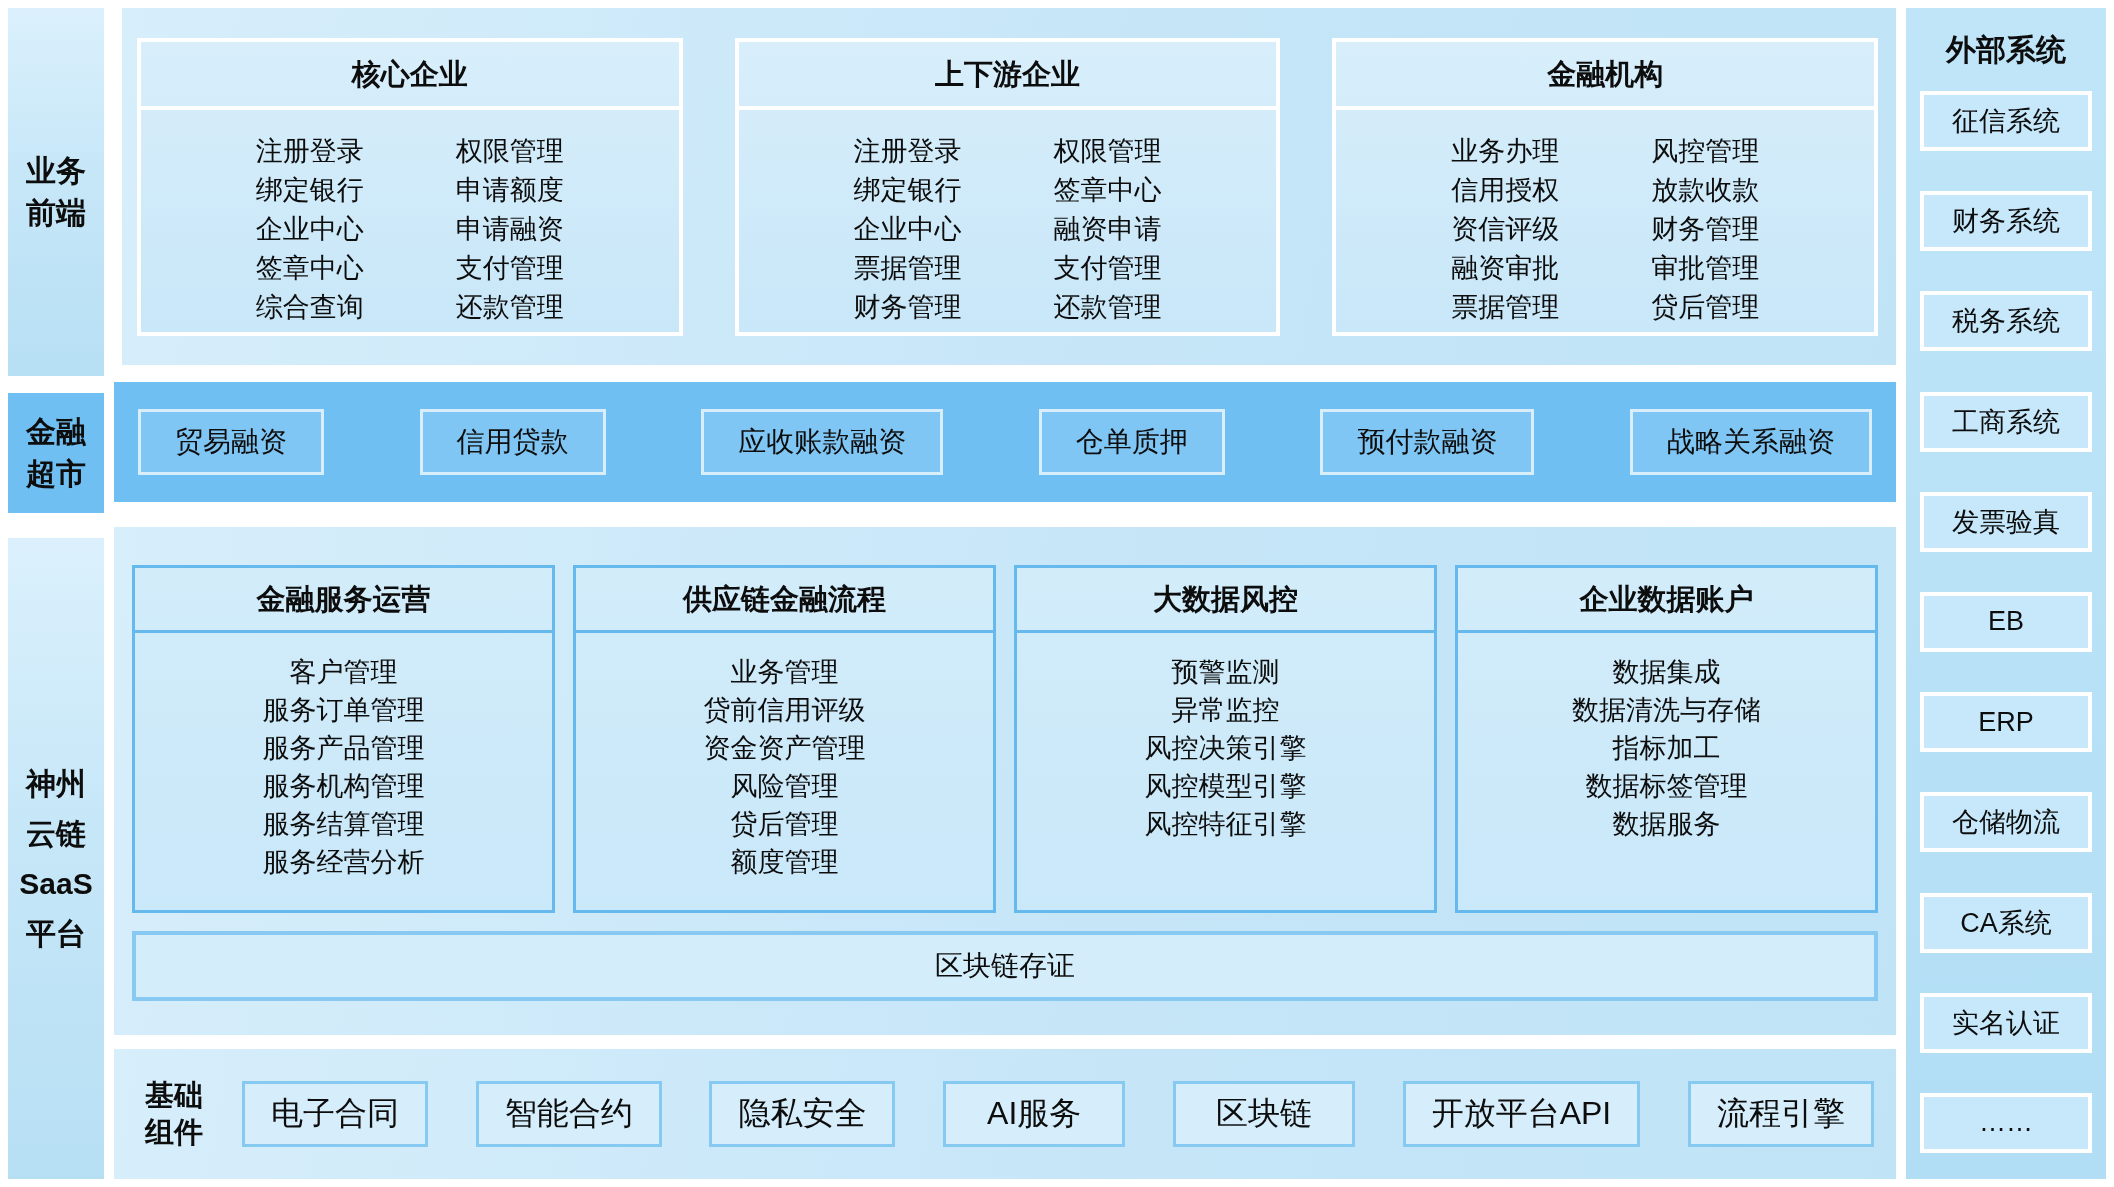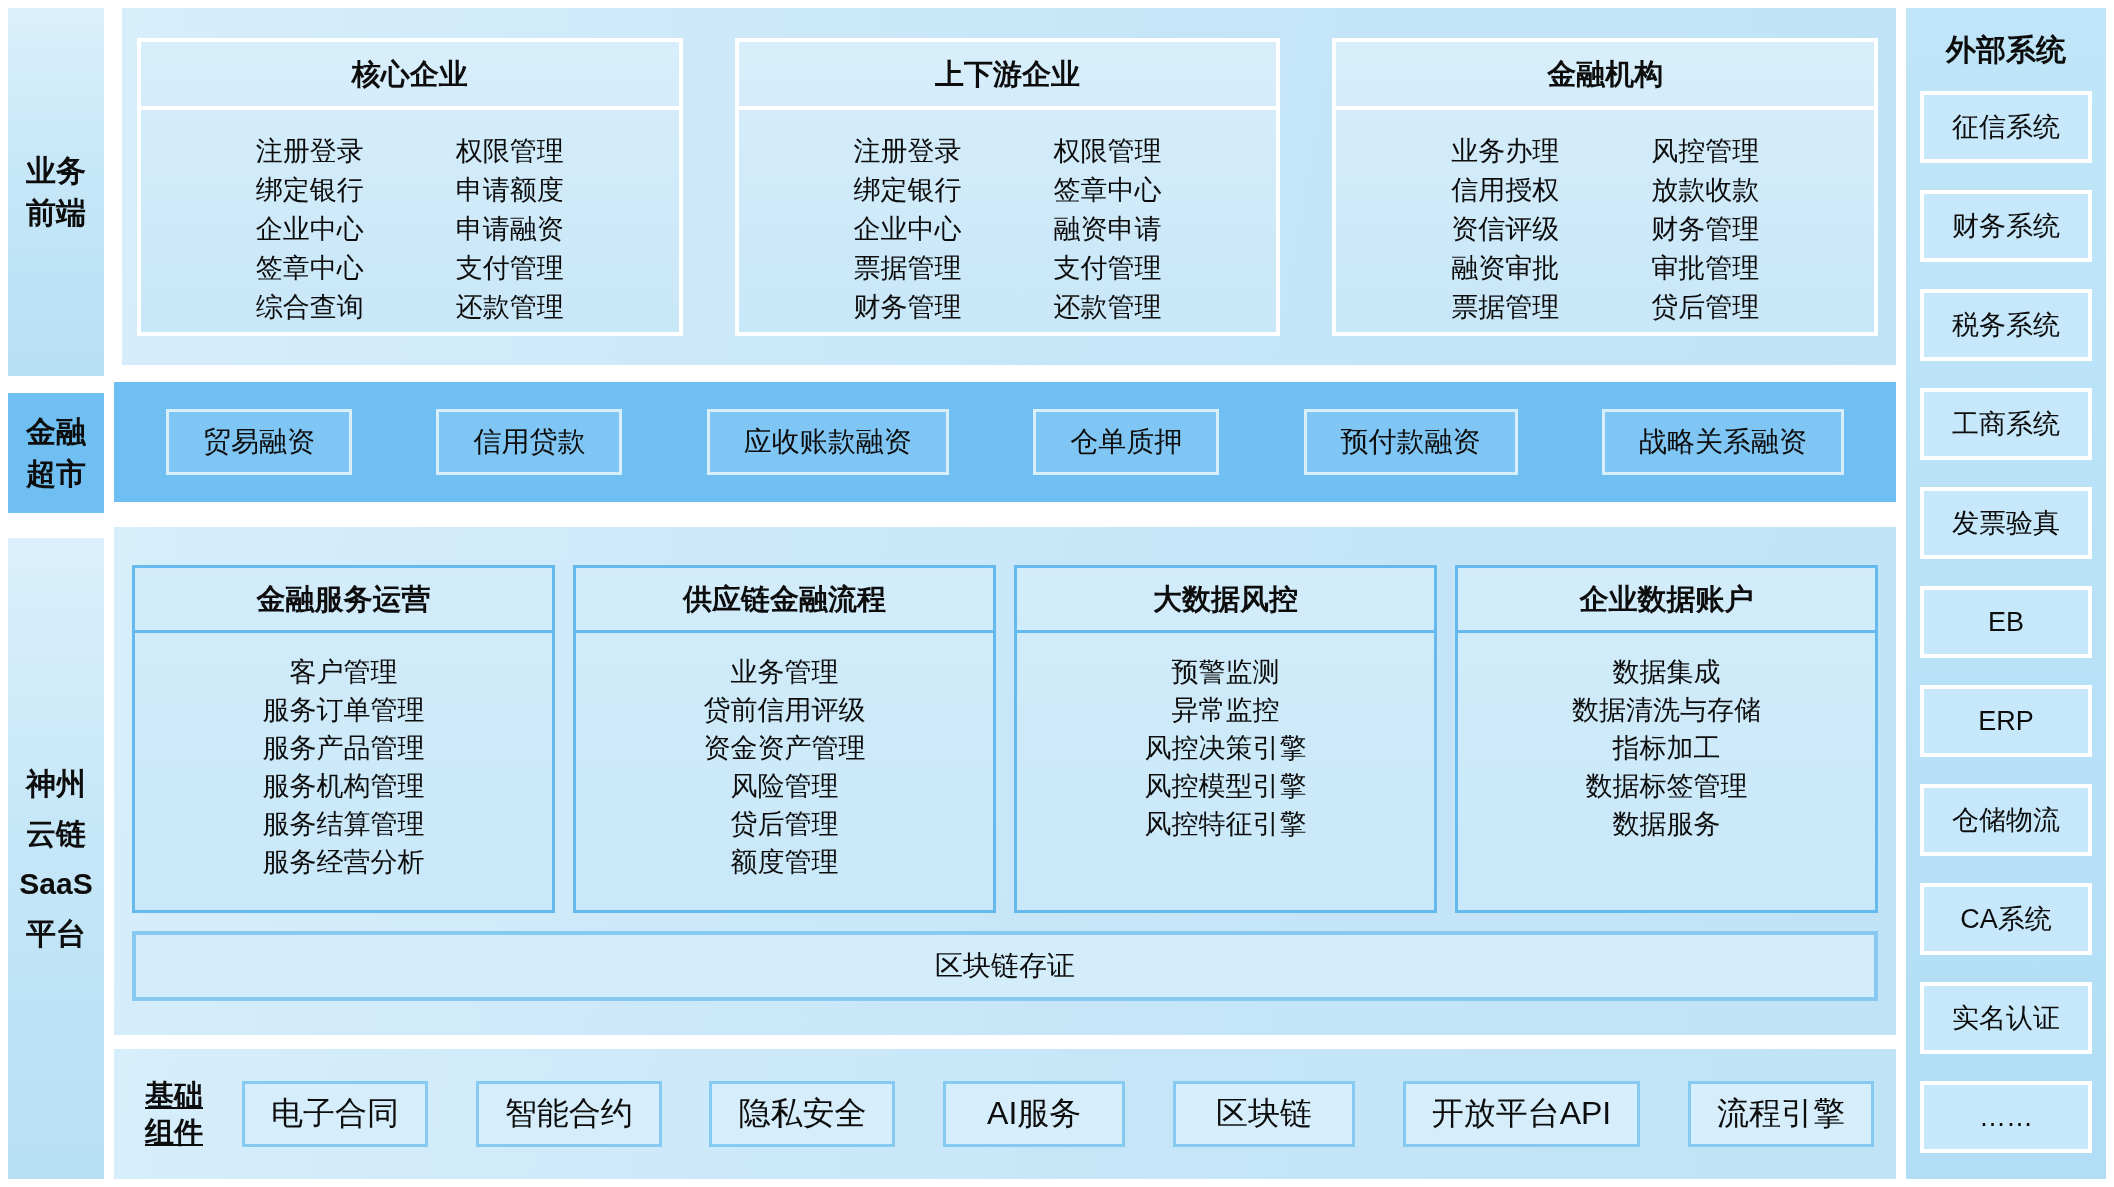--- a/index.html
+++ b/index.html
@@ -41,21 +41,21 @@
     font-size:29px;font-weight:700;
     border-bottom:4px solid #ffffff;
   }
   .group-body{display:flex;justify-content:center;gap:92px;padding-top:22px;}
   .plist{display:flex;flex-direction:column;}
   .p-item{font-size:27px;line-height:39px;font-weight:500;}
   
   .row-market{
     height:120px;margin-top:17px;background:#70bff3;
     display:flex;align-items:center;justify-content:space-between;
-    padding:0 52px;box-sizing:border-box;
+    padding:0 24px;box-sizing:border-box;
   }
   .market-btn{
     box-sizing:border-box;height:66px;min-width:178px;
     display:flex;align-items:center;justify-content:center;
     padding:0 34px;
     border:3px solid #d9eefb;background:#7fc6f4;
     font-size:28px;font-weight:500;
   }
   
   .row-saas{margin-top:25px;height:508px;box-sizing:border-box;padding:38px 18px 0 18px;}
@@ -78,21 +78,21 @@
     display:flex;align-items:center;justify-content:center;
     font-size:28px;font-weight:500;
   }
   
   .row-base{
     margin-top:14px;height:130px;box-sizing:border-box;
     display:flex;align-items:center;gap:30px;padding:0 22px;
   }
   .base-label{
     flex-shrink:0;width:76px;
-    font-size:29px;font-weight:700;line-height:37px;text-align:center;text-decoration:underline;
+    font-size:29px;font-weight:700;line-height:37px;text-align:center;
   }
   .base-items{flex:1;display:flex;align-items:center;justify-content:space-between;gap:14px;}
   .base-btn{
     box-sizing:border-box;height:66px;min-width:182px;
     display:flex;align-items:center;justify-content:center;
     padding:0 26px;
     border:3px solid #86c9f1;background:#d6eefb;
     font-size:32px;font-weight:500;
   }
   
@@ -100,21 +100,21 @@
     width:200px;flex-shrink:0;box-sizing:border-box;
     background:linear-gradient(180deg,#c0e5f8 0%,#b1def5 100%);
     display:flex;flex-direction:column;
   }
   .ext-title{padding:22px 0 4px 0;text-align:center;font-size:30px;font-weight:700;}
   .ext-items{
     flex:1;display:flex;flex-direction:column;justify-content:space-between;
     padding:16px 14px 26px 14px;
   }
   .ext-btn{
-    box-sizing:border-box;height:72px;
+    box-sizing:border-box;height:60px;
     display:flex;align-items:center;justify-content:center;
     border:4px solid #ffffff;background:#c6e8fa;
     font-size:27px;font-weight:500;
   }
 </style>
 </head>
 <body>
 
 <div class="layout">
 

